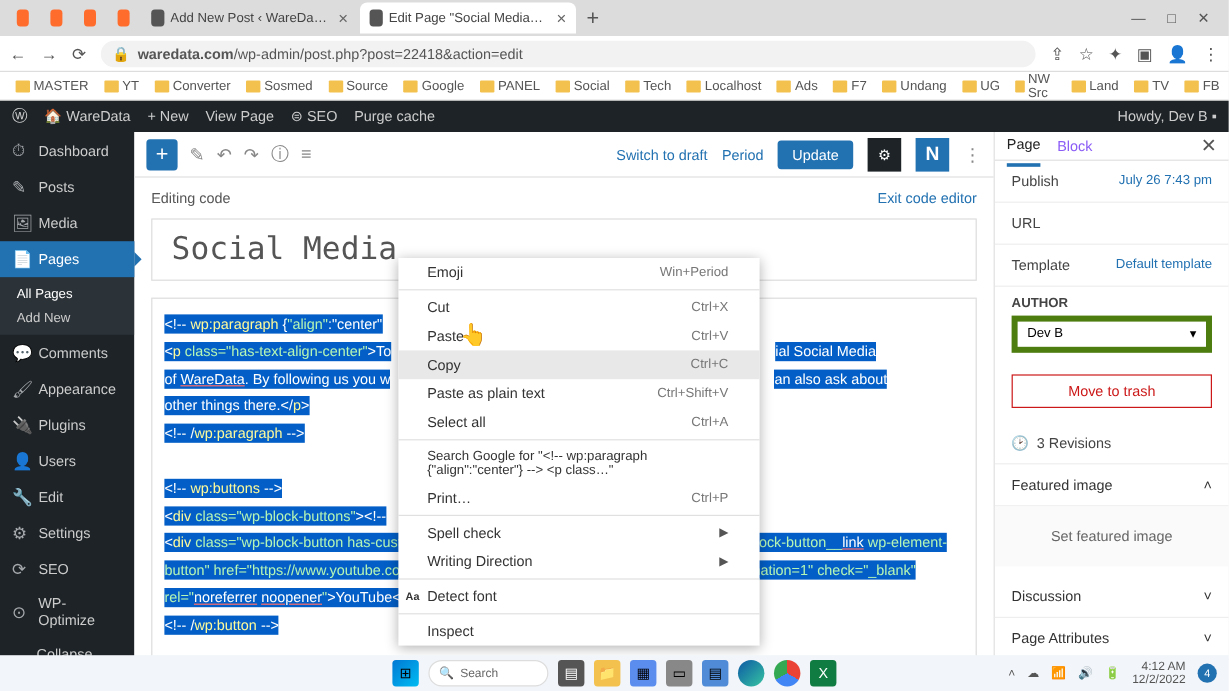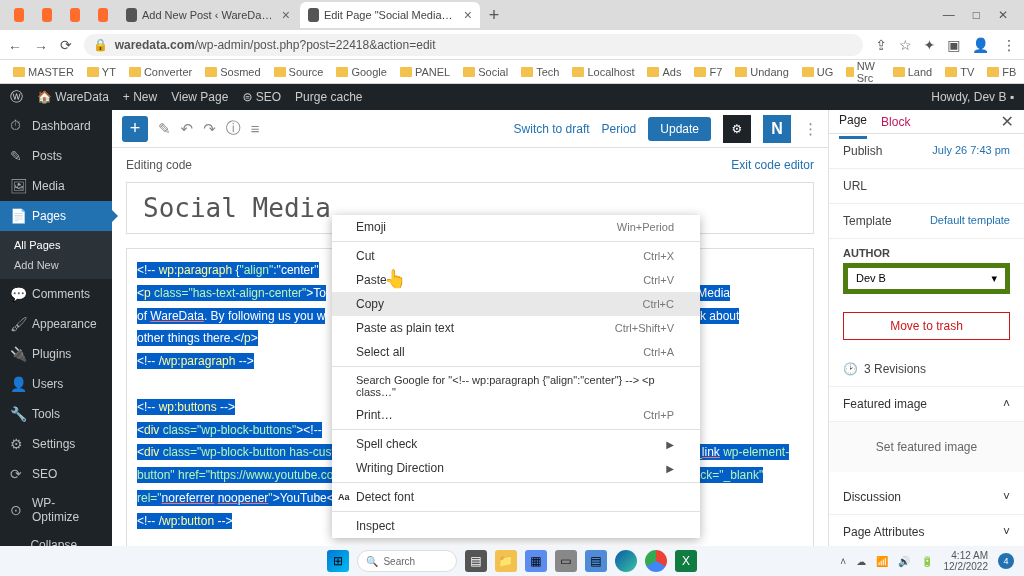--- a/index.html
+++ b/index.html
@@ -51,32 +51,32 @@
     .n-btn { width:28px; height:28px; background:#2271b1; color:#fff; display:flex; align-items:center; justify-content:center; font-weight:bold; font-size:16px; }
     .editor-head { display:flex; align-items:center; padding:10px 14px; font-size:12px; color:#555; }
     .exit-link { margin-left:auto; color:#2271b1; }
     .title-box { margin:0 14px 14px; border:1px solid #ddd; padding:10px 16px; font-family:ui-monospace,Consolas,monospace; font-size:26px; color:#555; }
     .code-box { margin:0 14px; border:1px solid #ddd; padding:10px; font-family:ui-monospace,Consolas,monospace; font-size:12px; line-height:1.9; position:relative; height:320px; overflow:hidden; }
     .code-box .hl { background:#035fc7; color:#fff; padding:1px 0; }
     .tk-y { color:#fffb9a; }
     .tk-g { color:#b5f5b5; }
     .tk-u { text-decoration:underline; text-decoration-color:#ff6b6b; }
     
-    .ctx { position:absolute; left:332px; top:215px; width:368px; background:#fff; box-shadow:0 2px 10px rgba(0,0,0,.3); font-size:12px; z-index:20; }
+    .ctx { position:absolute; left:332px; top:215px; width:301px; background:#fff; box-shadow:0 2px 10px rgba(0,0,0,.3); font-size:12px; z-index:20; }
     .ctx-item { display:flex; padding:5px 26px 5px 24px; color:#333; align-items:center; }
     .ctx-item:hover,.ctx-item.hov { background:#e8e8e8; }
     .ctx-item .short { margin-left:auto; color:#777; font-size:11px; }
     .ctx-item .arr { margin-left:auto; color:#555; font-size:10px; }
     .ctx-sep { height:1px; background:#e0e0e0; margin:2px 0; }
     .ctx-item.df { position:relative;}
     .cursor { position:absolute; left:384px; top:268px; font-size:18px; z-index:30; }
     
     .rpanel { width:196px; border-left:1px solid #e0e0e0; display:flex; flex-direction:column; font-size:12px; overflow-y:auto; }
     .rp-tabs { display:flex; height:24px; border-bottom:1px solid #e0e0e0; align-items:center; padding:0 10px; gap:14px; }
-    .rp-tab { padding:9px 0; color:#be185d; }
+    .rp-tab { padding:9px 0; color:#8b5cf6; }
     .rp-tab.active { color:#222; border-bottom:3px solid #2271b1; font-weight:500; }
     .rp-close { margin-left:auto; font-size:16px; color:#555; }
     .rp-row { display:flex; padding:10px 14px; border-bottom:1px solid #eee; }
     .rp-row .k { flex:1; color:#444; }
     .rp-row .v { color:#2271b1; font-size:11px; text-align:right; max-width:100px; }
     .auth-h { padding:8px 14px 4px; color:#444; font-weight:600; font-size:11px; }
     .sel { margin:0 14px 10px; padding:4px 8px; border:5px solid #4d7c0f; font-size:11px; display:flex; justify-content:space-between; }
     .trash { margin:8px 14px 12px; padding:6px; text-align:center; color:#cc1818; border:1px solid #cc1818; font-size:12px; }
     .rev-row { padding:10px 14px; border-bottom:1px solid #eee; display:flex; gap:6px; align-items:center; color:#444; font-size:12px; }
     .rp-section { padding:10px 14px; border-bottom:1px solid #eee; display:flex; justify-content:space-between; align-items:center; color:#333; font-weight:500; font-size:12px; }
@@ -262,21 +262,21 @@
     <div class="sb-item">
         <span class="sb-ico">🔌</span>
         <span>Plugins</span>
       </div>
     <div class="sb-item">
         <span class="sb-ico">👤</span>
         <span>Users</span>
       </div>
     <div class="sb-item">
         <span class="sb-ico">🔧</span>
-        <span>Tools</span>
+        <span>Edit</span>
       </div>
     <div class="sb-item">
         <span class="sb-ico">⚙</span>
         <span>Settings</span>
       </div>
     <div class="sb-item">
         <span class="sb-ico">⟳</span>
         <span>SEO</span>
       </div>
     <div class="sb-item">

